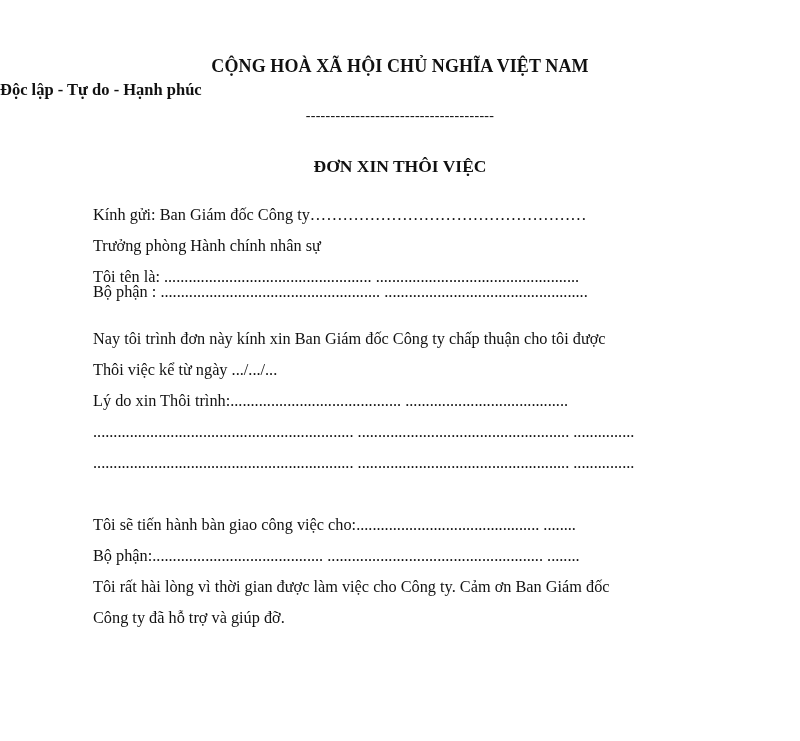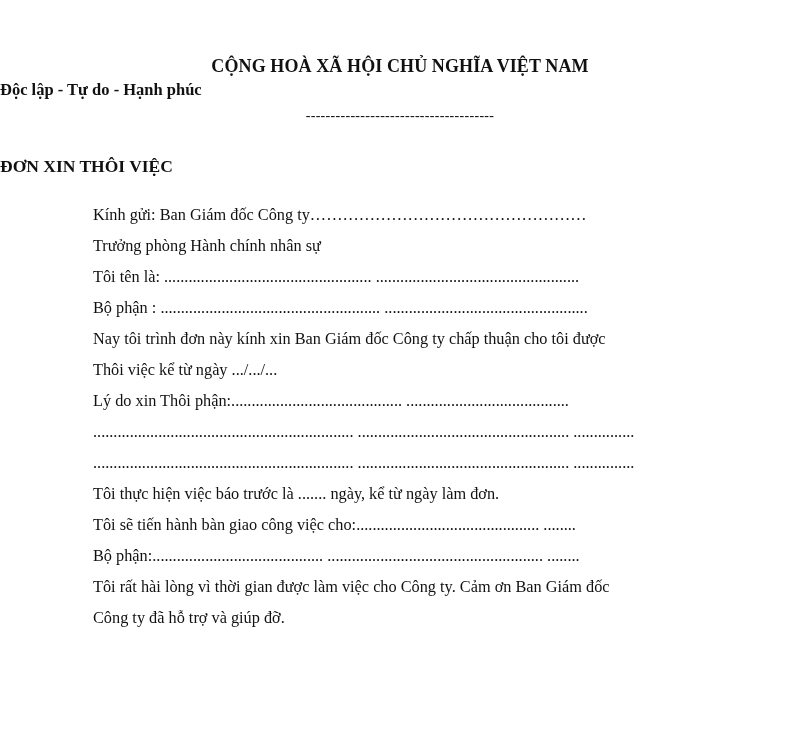--- a/index.html
+++ b/index.html
@@ -44,21 +44,21 @@
       left: 0; width: 800px;
       top: 66px;
       text-align: center;
       font-size: 14px;
       letter-spacing: 0.3px;
     }
     .doc-title {
       position: absolute;
       left: 0; width: 800px;
       top: 114px;
-      text-align: left;
+      text-align: center;
       font-weight: bold;
       font-size: 17.5px;
     }
     .body-line {
       position: absolute;
       left: 93px;
       font-size: 16.3px;
       white-space: nowrap;
       line-height: 20px;
     }
@@ -84,26 +84,25 @@
 <div class="page">
   <div class="national-title">CỘNG HOÀ XÃ HỘI CHỦ NGHĨA VIỆT NAM</div>
   <div class="motto">Độc lập - Tự do - Hạnh phúc</div>
   <div class="separator">--------------------------------------</div>
 
   <div class="doc-title">ĐƠN XIN THÔI VIỆC</div>
 
   <div class="body-line" style="top:163px">Kính gửi: Ban Giám đốc Công ty……………………………………………</div>
   <div class="body-line" style="top:194px">Trưởng phòng Hành chính nhân sự</div>
   <div class="body-line" style="top:225px">Tôi tên là: ................................................... ..................................................</div>
-  <div class="body-line" style="top:256px">Bộ phận : ...................................................... ..................................................</div>
+  <div class="body-line" style="top:240px">Bộ phận : ...................................................... ..................................................</div>
   <div class="body-line" style="top:287px">Nay tôi trình đơn này kính xin Ban Giám đốc Công ty chấp thuận cho tôi được</div>
   <div class="body-line" style="top:318px">Thôi việc kể từ ngày .../.../...</div>
-  <div class="body-line" style="top:349px">Lý do xin Thôi phận:.......................................... ........................................</div>
+  <div class="body-line" style="top:349px">Lý do xin Thôi trình:.......................................... ........................................</div>
   <div class="body-line" style="top:380px">................................................................ .................................................... ...............</div>
   <div class="body-line" style="top:411px">................................................................ .................................................... ...............</div>
-  <div class="body-line" style="top:442px">Tôi thực hiện việc báo trước là ....... ngày, kể từ ngày làm đơn.</div>
   <div class="body-line" style="top:473px">Tôi sẽ tiến hành bàn giao công việc cho:............................................. ........</div>
   <div class="body-line" style="top:504px">Bộ phận:.......................................... ..................................................... ........</div>
   <div class="body-line" style="top:535px">Tôi rất hài lòng vì thời gian được làm việc cho Công ty. Cảm ơn Ban Giám đốc</div>
   <div class="body-line" style="top:566px">Công ty đã hỗ trợ và giúp đỡ.</div>
 
   <div class="signer">Người làm đơn</div>
 </div>
 
 </body></html>

